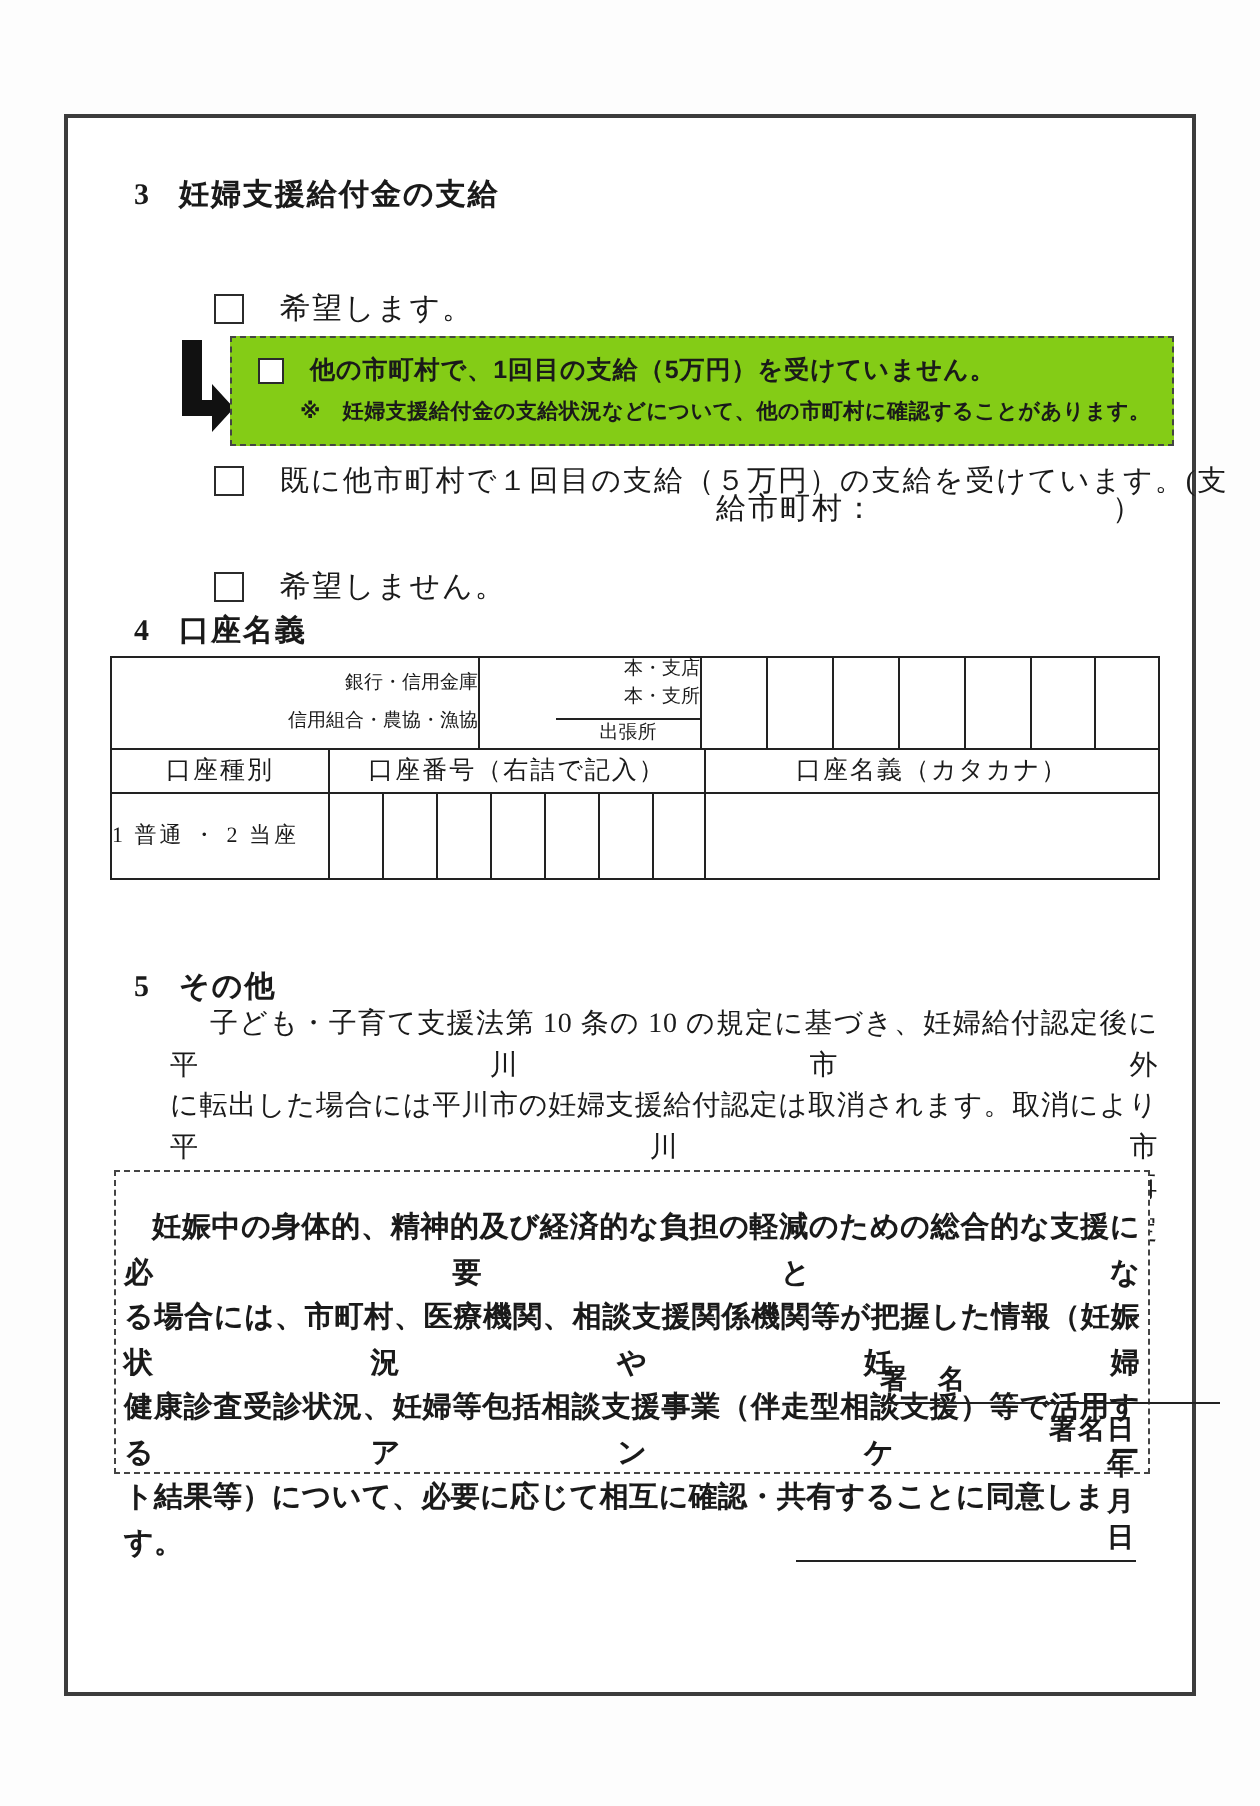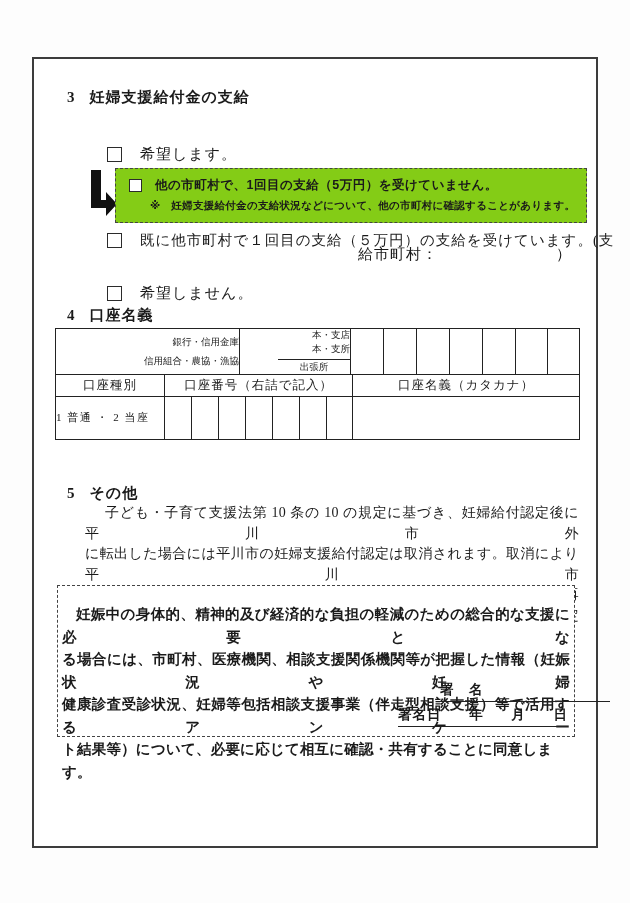--- a/index.html
+++ b/index.html
@@ -168,21 +168,21 @@
     <div class="abs dbox2" style="left:23px;top:526px;width:516px;height:150px;">
       <div class="consent-para">
         <div class="jline cind">妊娠中の身体的、精神的及び経済的な負担の軽減のための総合的な支援に必要とな</div>
         <div class="jline">る場合には、市町村、医療機関、相談支援関係機関等が把握した情報（妊娠状況や妊婦</div>
         <div class="jline">健康診査受診状況、妊婦等包括相談支援事業（伴走型相談支援）等で活用するアンケー</div>
         <div>ト結果等）について、必要に応じて相互に確認・共有することに同意します。</div>
       </div>
       <div class="sigrow" style="left:340px;top:95px;margin-left:42px;">
         <span>署　名</span>
       </div>
-      <div class="sigrow" style="left:340px;top:120px;">
+      <div class="sigrow" style="left:340px;top:120px;flex-direction:column;">
         <span>署名日</span>
         <span>年</span>
         <span>月</span>
         <span>日</span>
       </div>
     </div>
 
   </div>
 </div>
 

